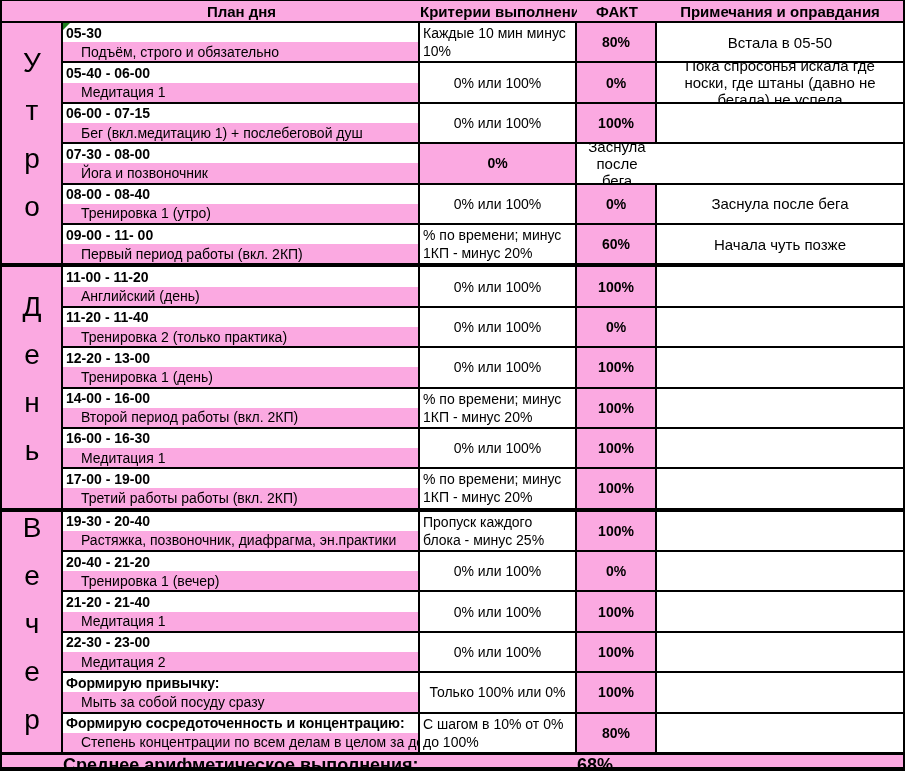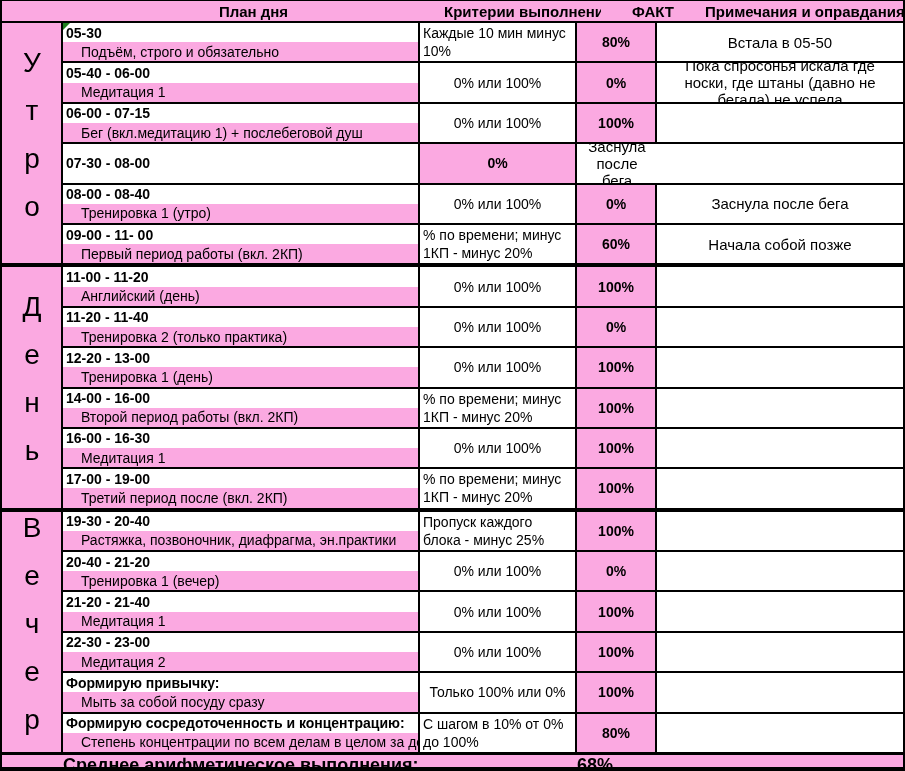--- a/index.html
+++ b/index.html
@@ -22,21 +22,21 @@
   }
 
   
   .header-row {
     flex: none; height: 22px;
     display: grid;
     grid-template-columns: 61px 357px 157px 80px 1fr;
     align-items: center;
     background: var(--pink);
     border-bottom: 2px solid var(--border);
-    font-weight: bold; font-size: 15px; gap: 12px;
+    font-weight: bold; font-size: 15px;
   }
   .header-cell { text-align: center; white-space: nowrap; overflow: hidden; }
 
   
   .sections { flex: 1; display: flex; flex-direction: column; }
   .section { flex: 1; display: flex; min-height: 0; }
   .section + .section { border-top: 4px solid var(--border); }
   .section-label-cell {
     flex: none; width: 61px;
     background: var(--pink);
@@ -185,20 +185,23 @@
     <div class="fact-cell">100%</div>
     <div class="note-cell"></div>
   </div>
 
   <div class="pair">
     <div class="plan-cell">
       <div class="time-cell">
 
         <span>07-30 - 08-00</span>
       </div>
+      <div class="activity-cell">
+        <span>Йога и позвоночник</span>
+      </div>
     </div>
     <div class="fact-cell">0%</div>
     <div class="note-cell">Заснула после бега</div>
   </div>
 
   <div class="pair">
     <div class="plan-cell">
       <div class="time-cell">
 
         <span>08-00 - 08-40</span>
@@ -217,21 +220,21 @@
       <div class="time-cell">
 
         <span>09-00 - 11- 00</span>
       </div>
       <div class="activity-cell">
         <span>Первый период работы (вкл. 2КП)</span>
       </div>
     </div>
     <div class="criteria-cell">% по времени; минус 1КП - минус 20%</div>
     <div class="fact-cell">60%</div>
-    <div class="note-cell">Начала собой позже</div>
+    <div class="note-cell">Начала чуть позже</div>
   </div>
 </div>
   </div>
 
   <div class="section">
     <div class="section-label-cell">
       <span class="section-label">День</span>
     </div>
     <div class="section-rows">
   <div class="pair">
@@ -309,21 +312,21 @@
     <div class="note-cell"></div>
   </div>
 
   <div class="pair">
     <div class="plan-cell">
       <div class="time-cell">
 
         <span>17-00 - 19-00</span>
       </div>
       <div class="activity-cell">
-        <span>Третий период после (вкл. 2КП)</span>
+        <span>Третий работы работы (вкл. 2КП)</span>
       </div>
     </div>
     <div class="criteria-cell">% по времени; минус 1КП - минус 20%</div>
     <div class="fact-cell">100%</div>
     <div class="note-cell"></div>
   </div>
 </div>
   </div>
 
   <div class="section">

